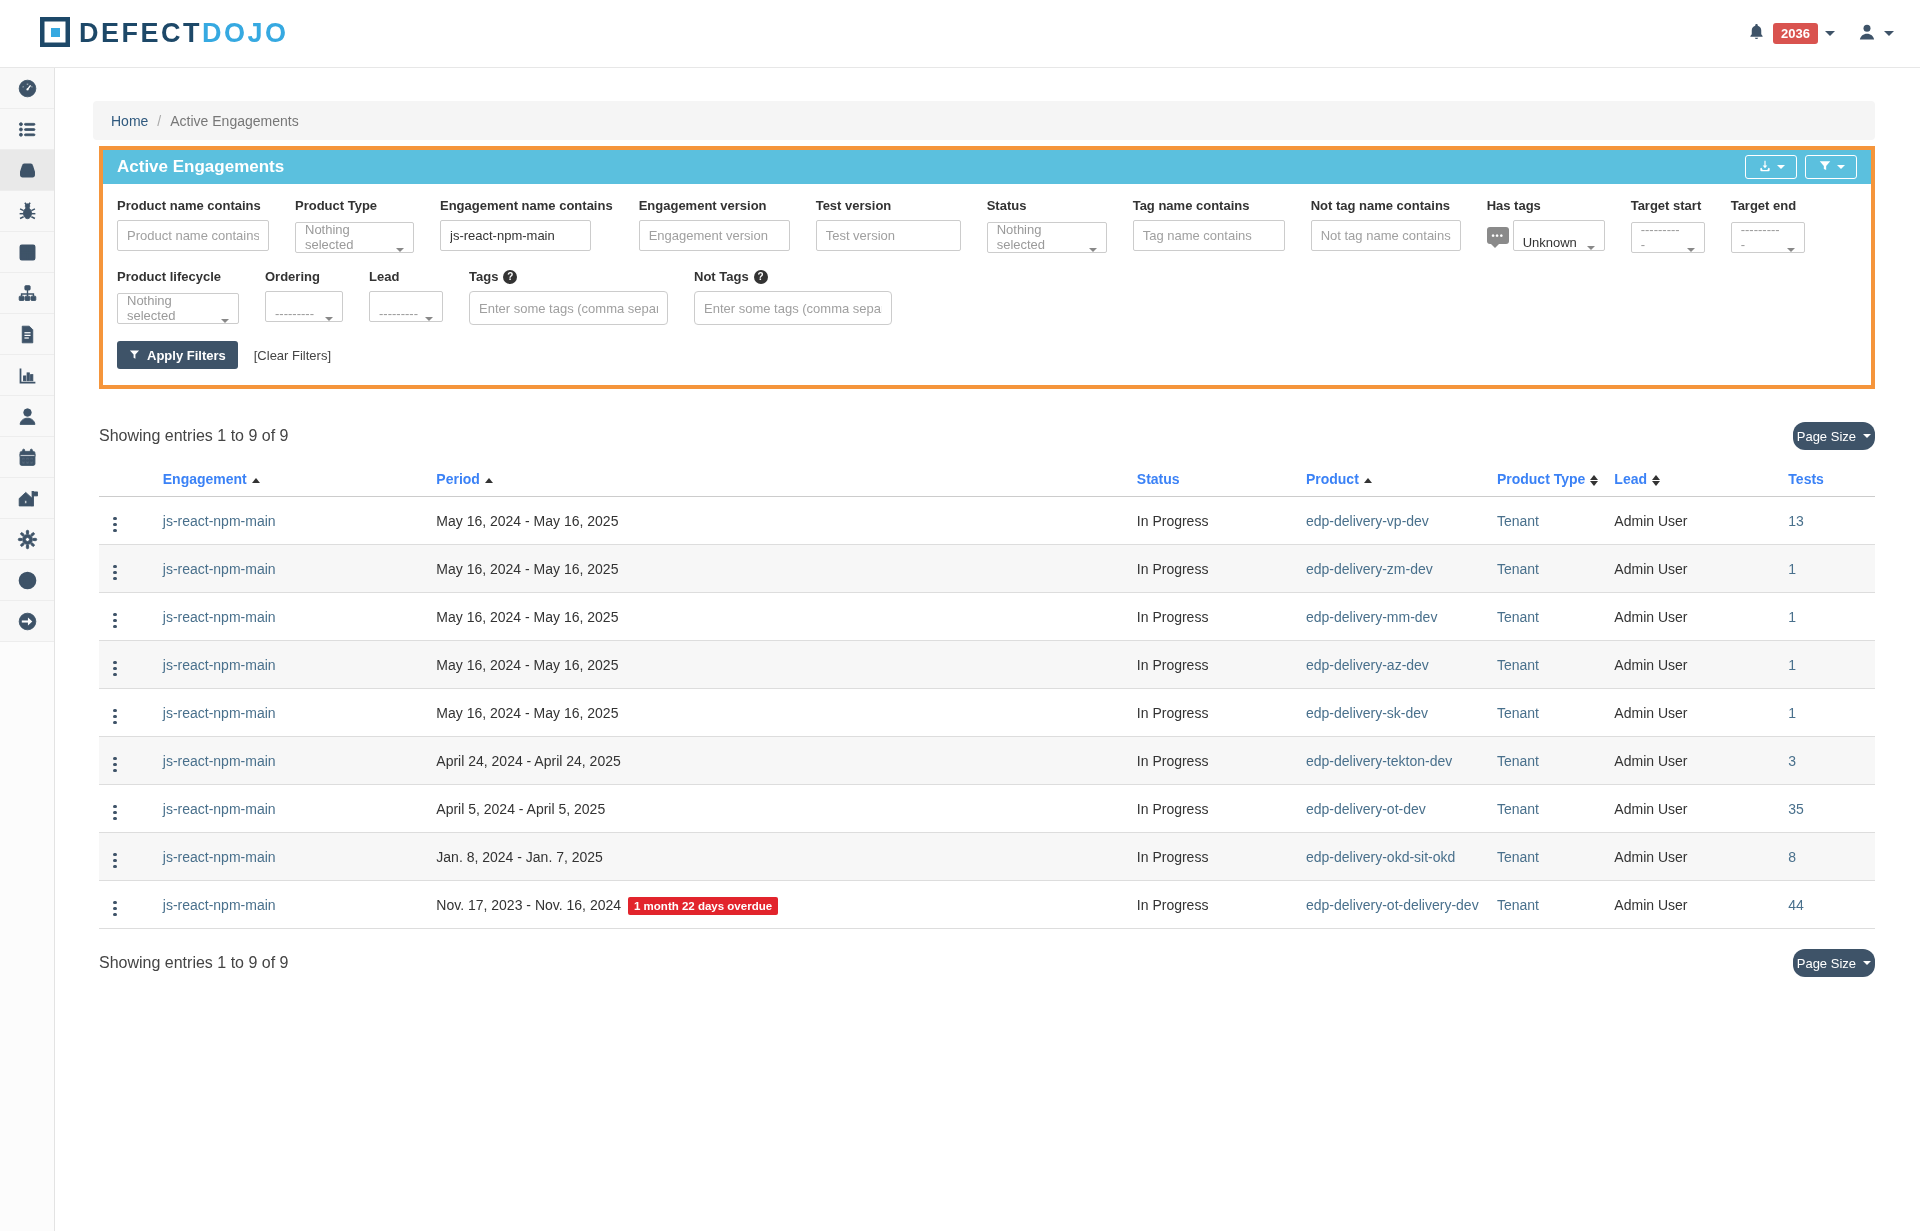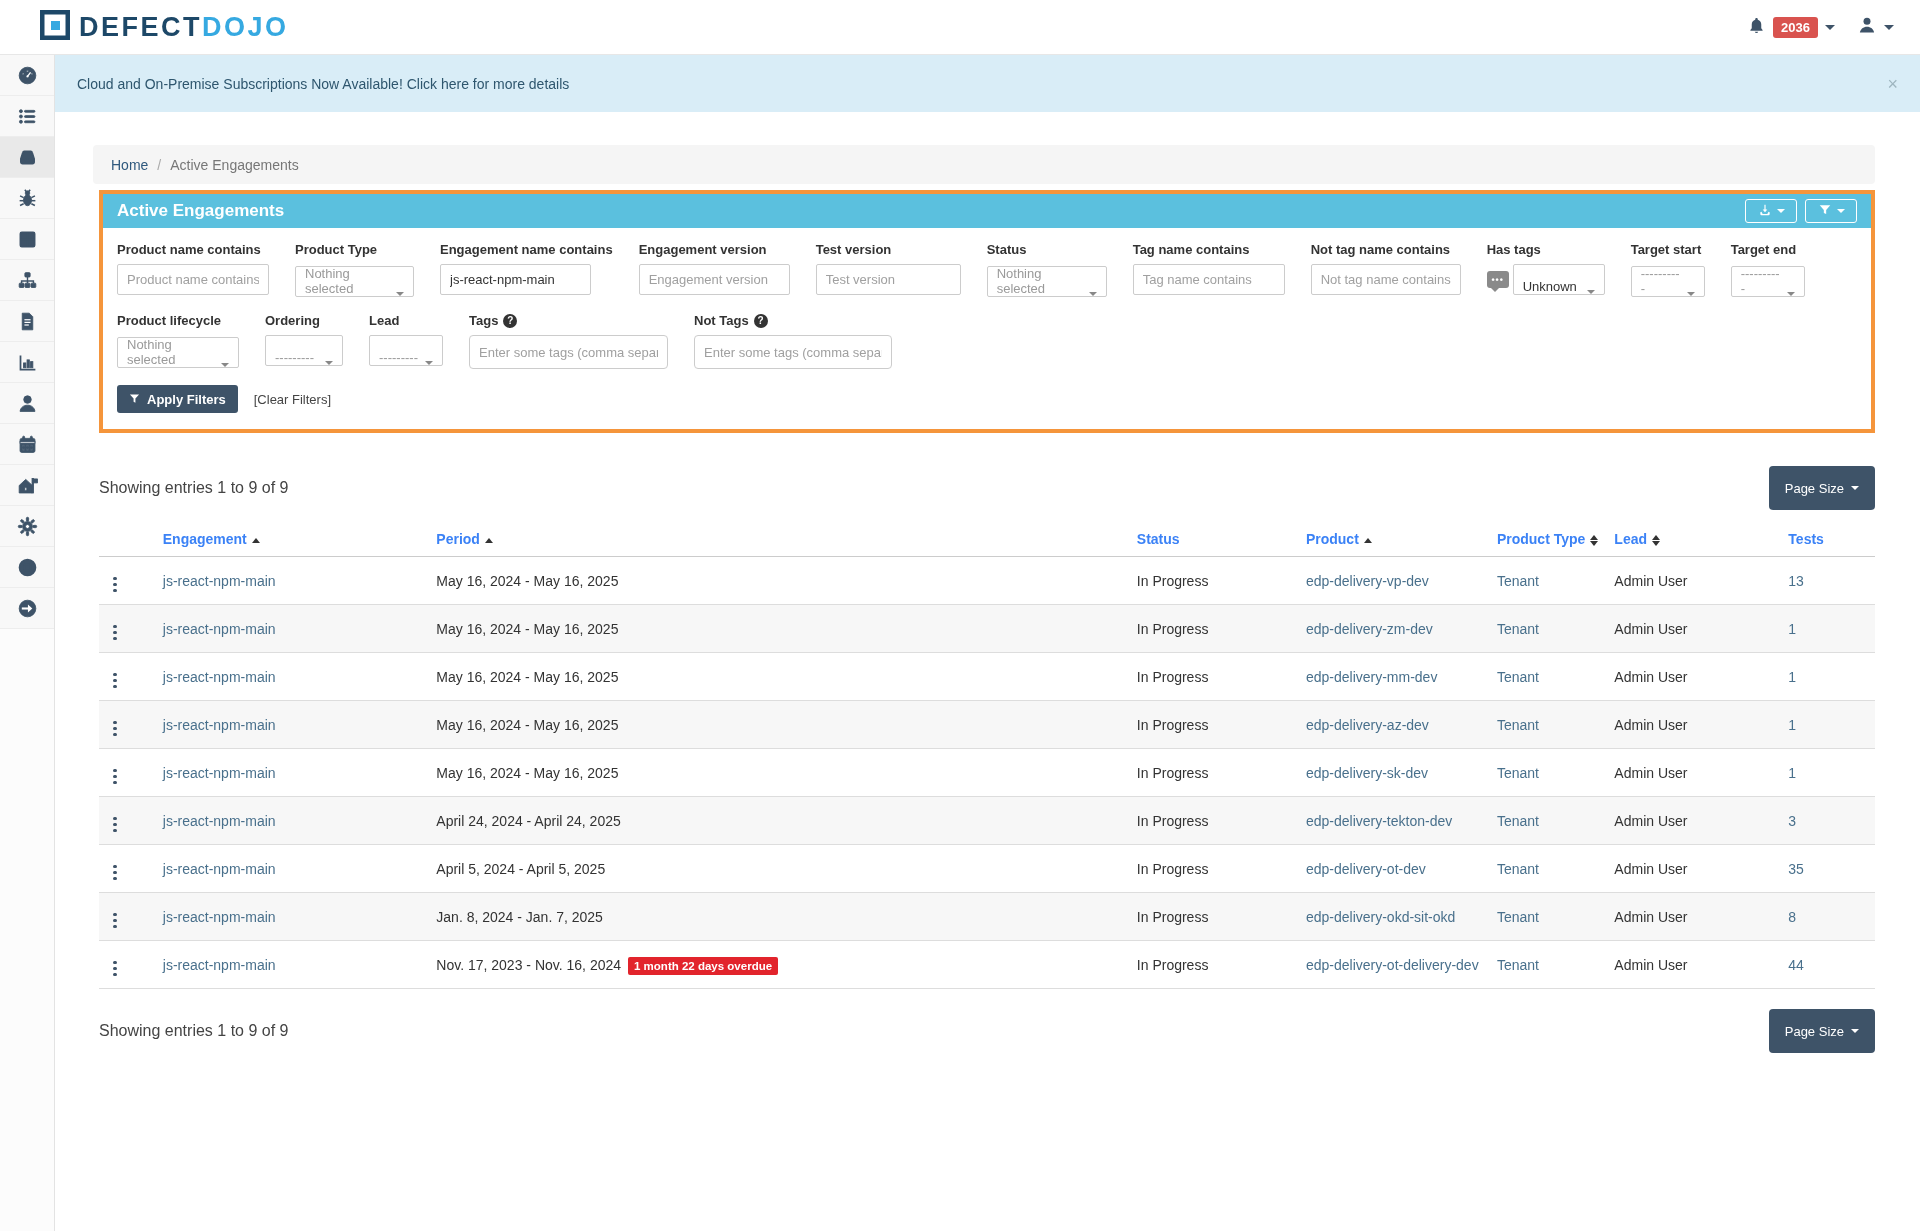--- a/index.html
+++ b/index.html
@@ -1,19 +1,19 @@
 <!DOCTYPE html>
 <html><head>
 <meta charset="utf-8">
 <style>
   * { margin:0; padding:0; box-sizing:border-box; }
   html,body { width:1920px; height:1231px; background:#fff; font-family:"Liberation Sans","DejaVu Sans",sans-serif; color:#333; overflow:hidden; }
 
   
-  .topbar { height:55px; background:#fff; border-bottom:1px solid #e7e7e7; display:flex; align-items:center; justify-content:space-between; padding:0 26px 0 40px; }
+  .topbar { height:68px; background:#fff; border-bottom:1px solid #e7e7e7; display:flex; align-items:center; justify-content:space-between; padding:0 26px 0 40px; }
   .logo { display:flex; align-items:center; gap:9px; }
   .logo-word { font-size:27px; font-weight:800; letter-spacing:2.5px; }
   .logo-defect { color:#1d4868; }
   .logo-dojo { color:#36a9e1; }
   .top-right { display:flex; align-items:center; gap:22px; }
   .searchwrap { display:flex; }
   .search-input { width:290px; height:36px; border:1px solid #ccc; border-right:none; padding:0 12px; font-size:14px; color:#555; outline:none; }
   .search-input::placeholder { color:#999; }
   .search-btn { width:48px; height:36px; background:#3e5368; border:none; display:flex; align-items:center; justify-content:center; cursor:pointer; }
   .notif { display:flex; align-items:center; gap:7px; cursor:pointer; }
@@ -70,21 +70,21 @@
 
   .apply-row { display:flex; align-items:center; gap:16px; margin-top:8px; }
   .apply-btn { background:#3e5368; color:#fff; border:none; border-radius:3px; height:28px; padding:0 12px; font-size:13px; font-weight:bold; display:flex; align-items:center; gap:7px; cursor:pointer; }
   .apply-btn svg { width:11px; height:11px; fill:#fff; }
   .clear-link { font-size:13px; color:#444; cursor:pointer; text-decoration:none; }
 
   
   .listwrap { padding:0 45px 0 44px; }
   .showrow { display:flex; align-items:center; justify-content:space-between; margin-top:33px; }
   .showing { font-size:16px; color:#444; }
-  .pagesize-btn { background:#3e5368; color:#fff; border:none; border-radius:4px; height:44px; padding:0 16px; font-size:13px; display:flex; align-items:center; gap:7px; cursor:pointer; }
+  .pagesize-btn { background:#3e5368; color:#fff; border:none; border-radius:12px; height:28px; padding:0 4px; font-size:13px; display:flex; align-items:center; gap:7px; cursor:pointer; }
   .pagesize-btn .caret-w { width:0;height:0;border-left:4px solid transparent;border-right:4px solid transparent;border-top:4px solid #fff; }
 
   table.eng { width:100%; border-collapse:collapse; margin-top:12px; font-size:14px; }
   table.eng th { text-align:left; font-weight:bold; color:#3b82f6; padding:9px 8px; border-bottom:1px solid #ccc; white-space:nowrap; }
   table.eng td { padding:10px 8px; border-bottom:1px solid #ddd; color:#333; vertical-align:middle; }
   table.eng tr.odd td { background:#fff; }
   table.eng tr.even td { background:#f7f7f7; }
   .cell-link { color:#49708c; text-decoration:none; cursor:pointer; }
   .kebab { display:inline-flex; flex-direction:column; gap:2.5px; cursor:pointer; padding:2px 6px; }
   .kebab i { width:3.5px; height:3.5px; border-radius:50%; background:#3e5368; }
@@ -309,27 +309,20 @@
             <g fill="#fff" stroke="none">
               <rect x="5.5" y="10.8" width="8" height="2.4"></rect>
               <path d="M12.5 7.5 17.5 12l-5 4.5z"></path>
             </g>
           </svg>
         </span>
       </div>
     </aside>
 
   <main class="content">
-    <div class="banner">
-      <div>
-        <span>Cloud and On-Premise Subscriptions Now Available!</span>
-        <a href="#">Click here for more details</a>
-      </div>
-      <span class="banner-close">×</span>
-    </div>
 
     <div class="crumbwrap">
       <div class="breadcrumb">
         <a class="crumb-home">Home</a>
         <span class="crumb-sep">/</span>
         <span class="crumb-cur">Active Engagements</span>
       </div>
     </div>
 
     <div class="panelwrap">

